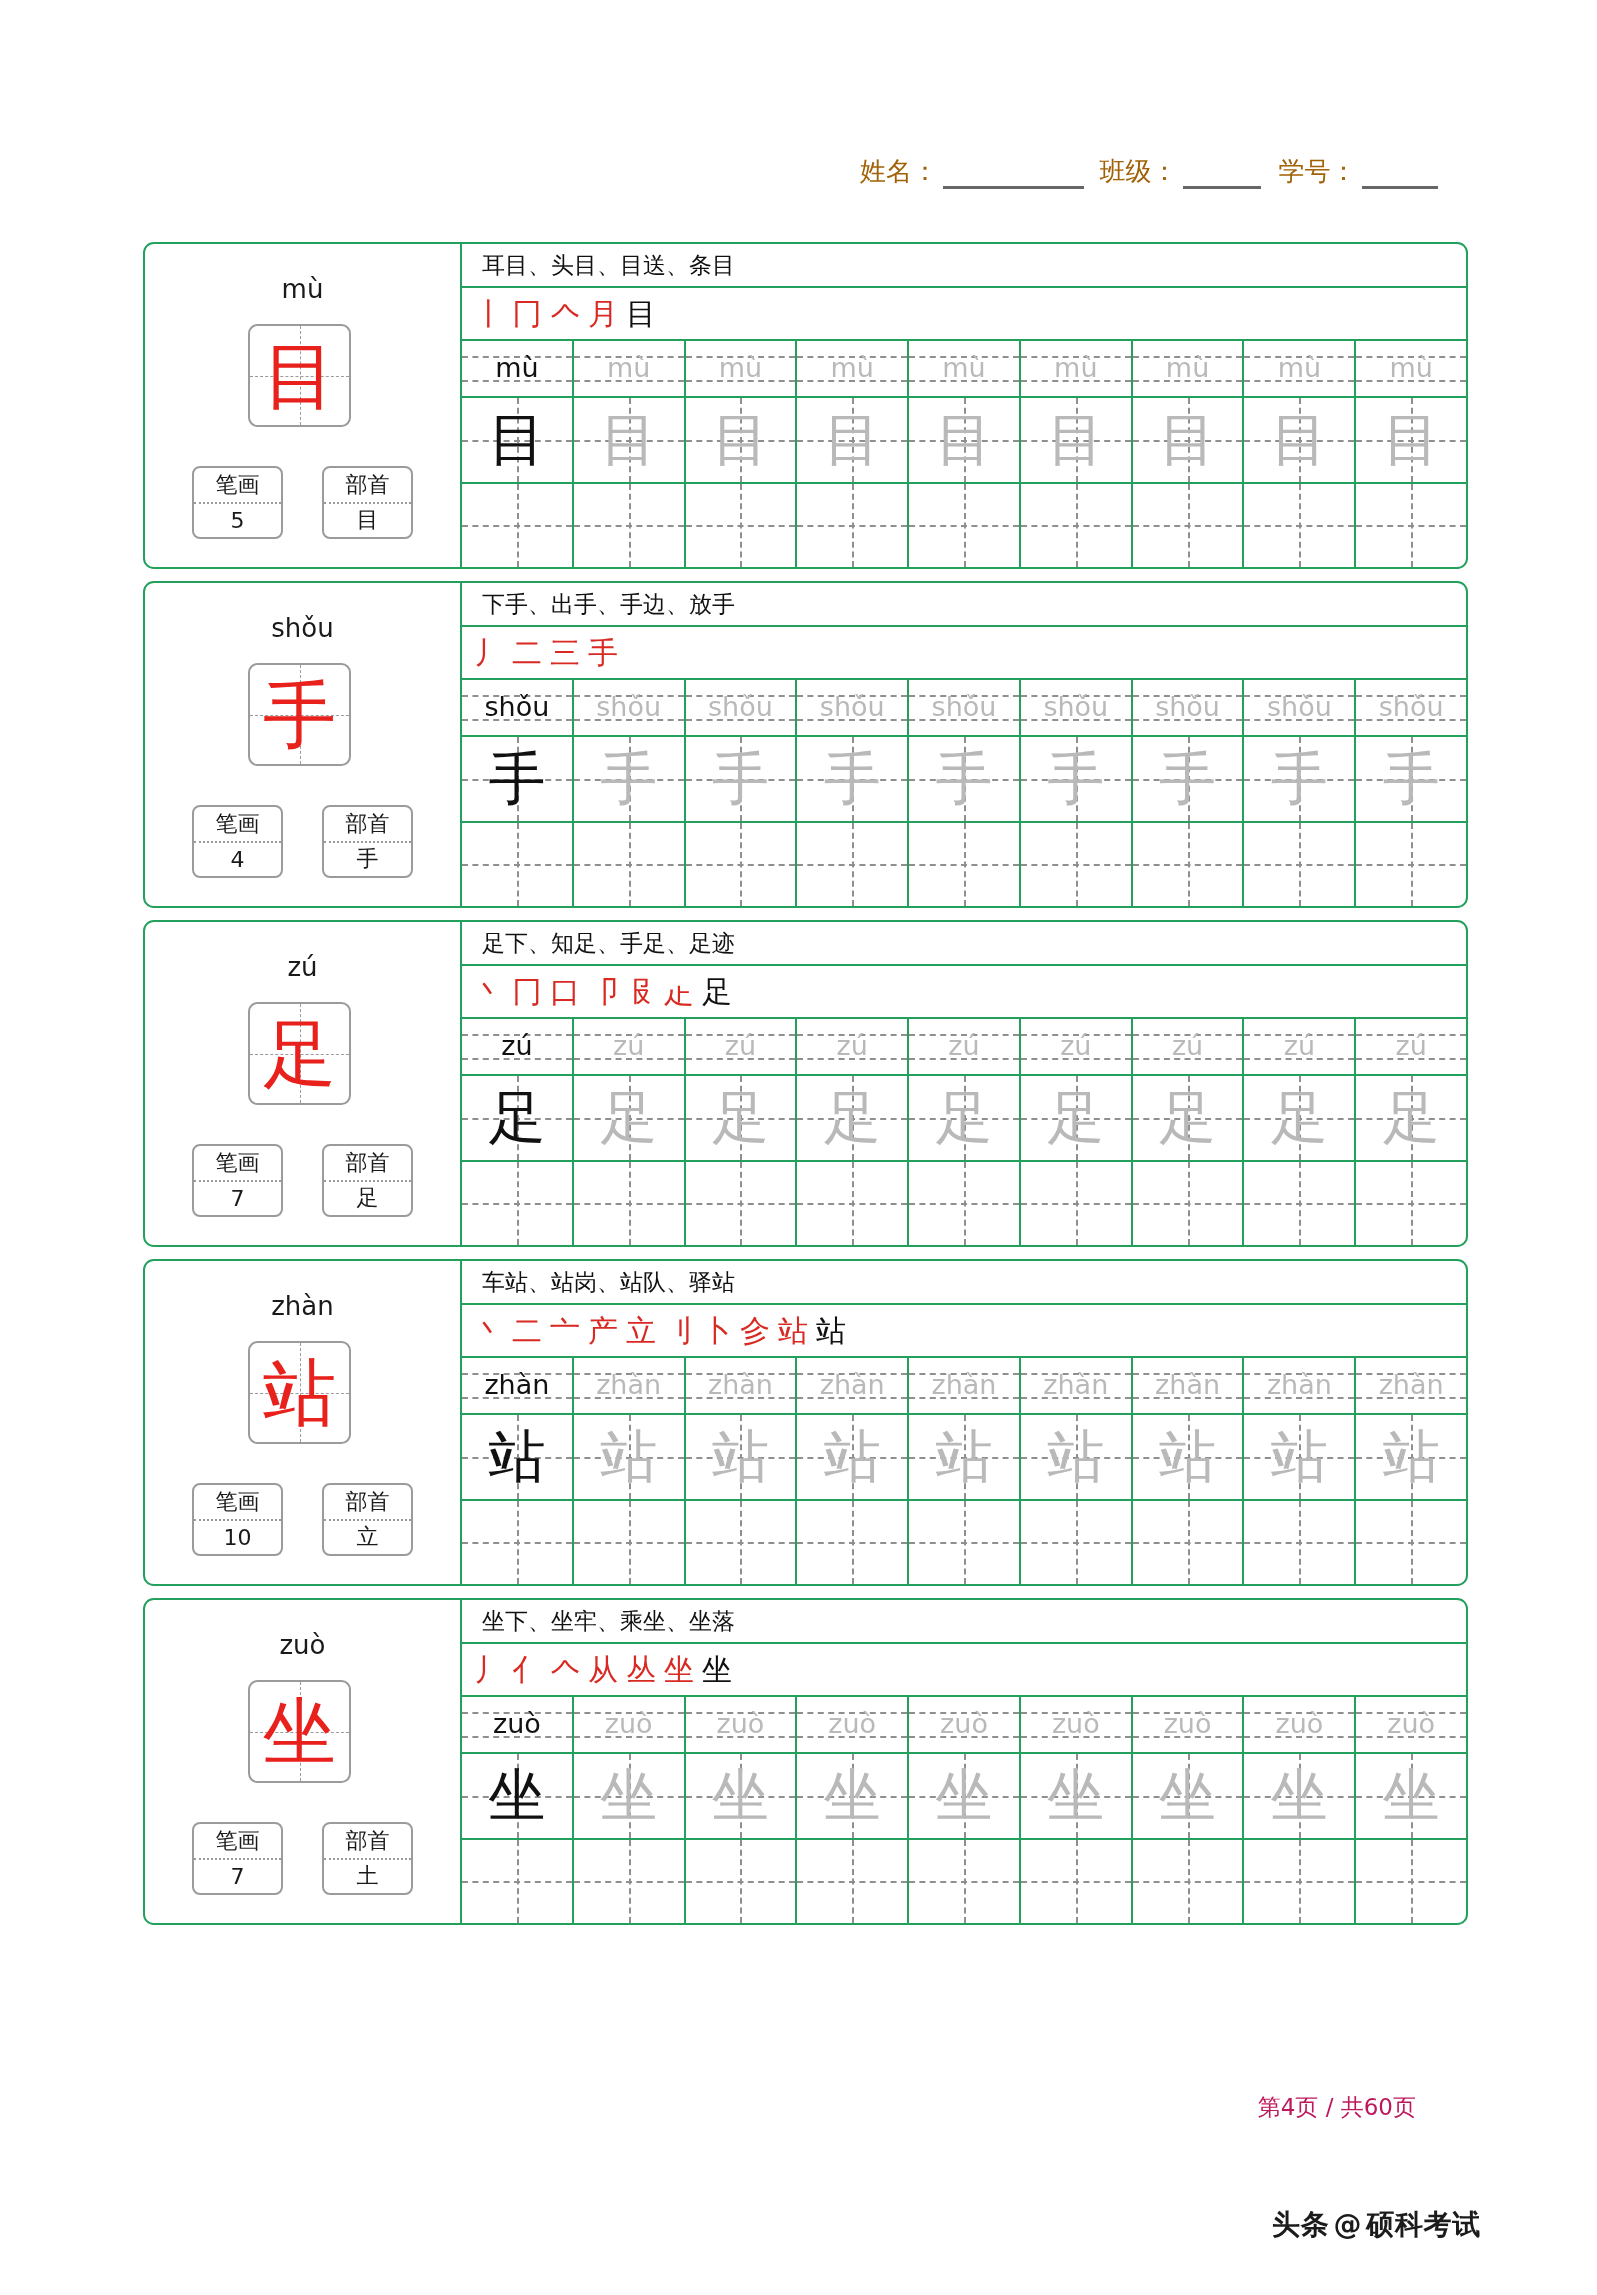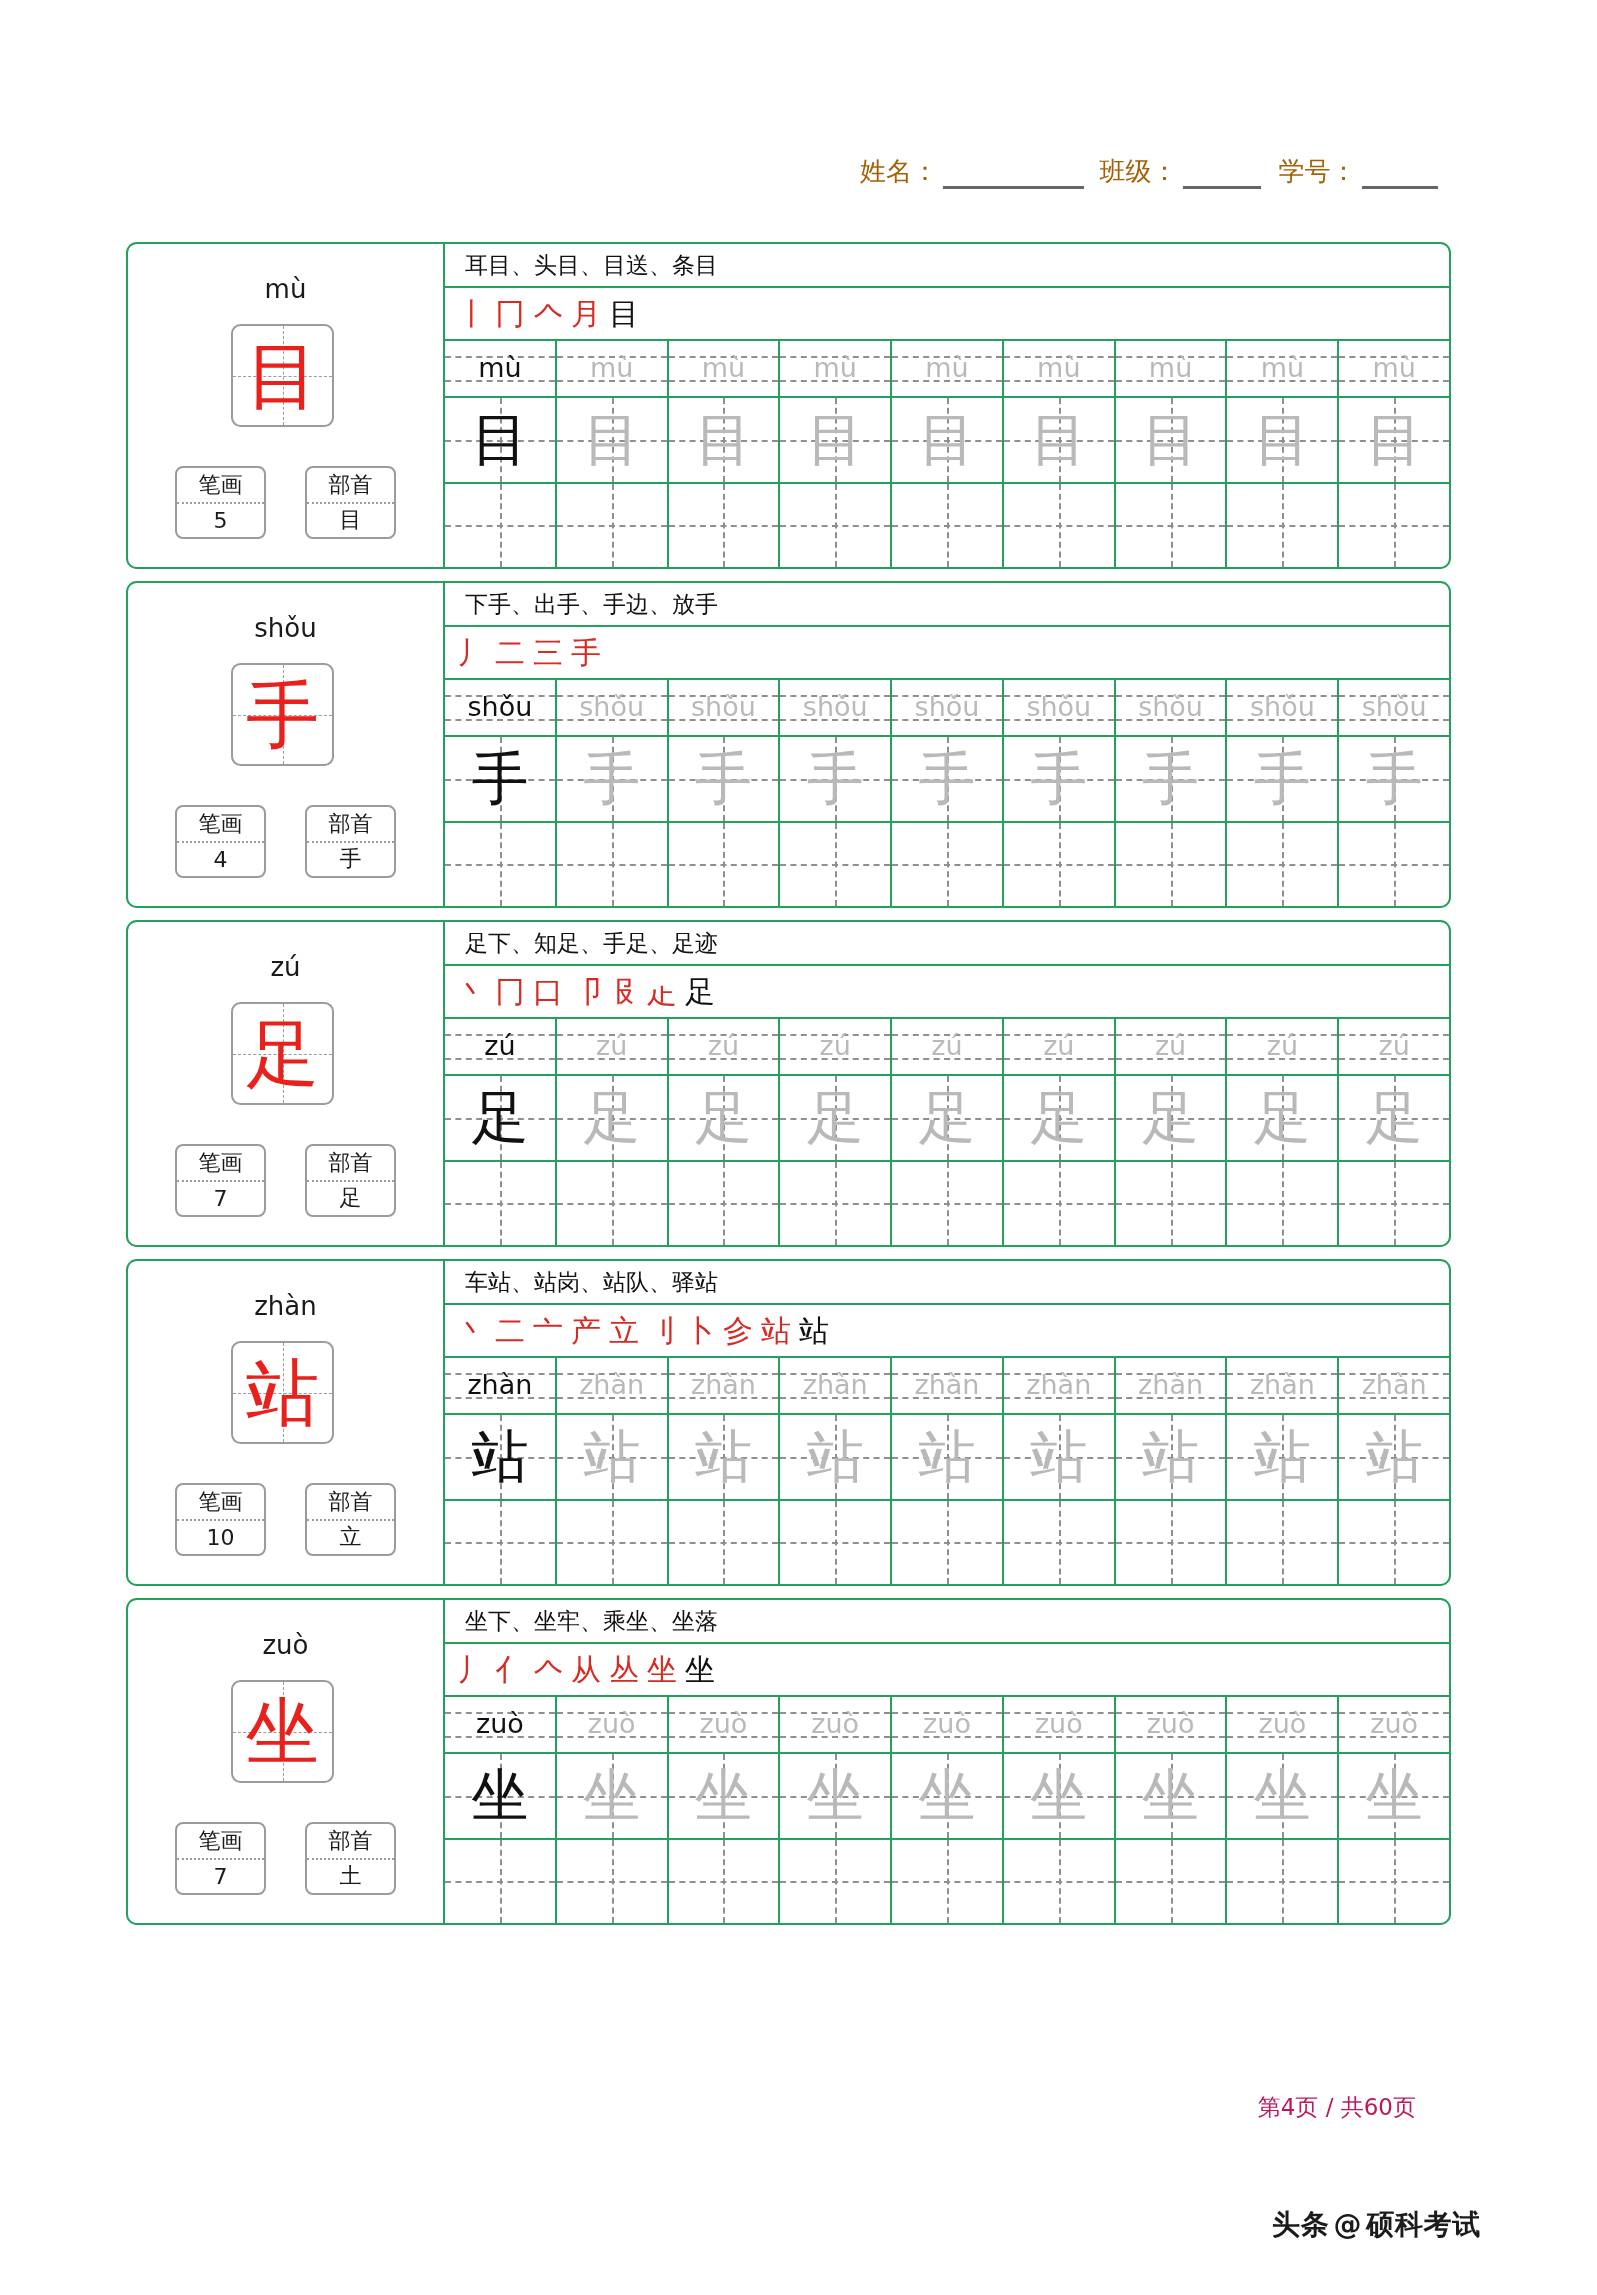--- a/index.html
+++ b/index.html
@@ -64,21 +64,21 @@
     border-bottom: 3.4px solid #666666;
     height: 31px;
   }
   .blank-lg { width: 141px; margin: 0 15px 0 5.4px; }
   .blank-md { width: 78px; margin: 0 17.6px 0 5.4px; }
   .blank-sm { width: 76px; margin: 0 0 0 5.4px; }
 
   
   .sheet {
     position: absolute;
-    left: 126px;
+    left: 143px;
     top: 242px;
     width: 1325px;
   }
   .card {
     position: relative;
     border: 2.7px solid #22a05c;
     border-radius: 10.8px;
     height: 327px;
     box-sizing: border-box;
     margin-bottom: 12px;

